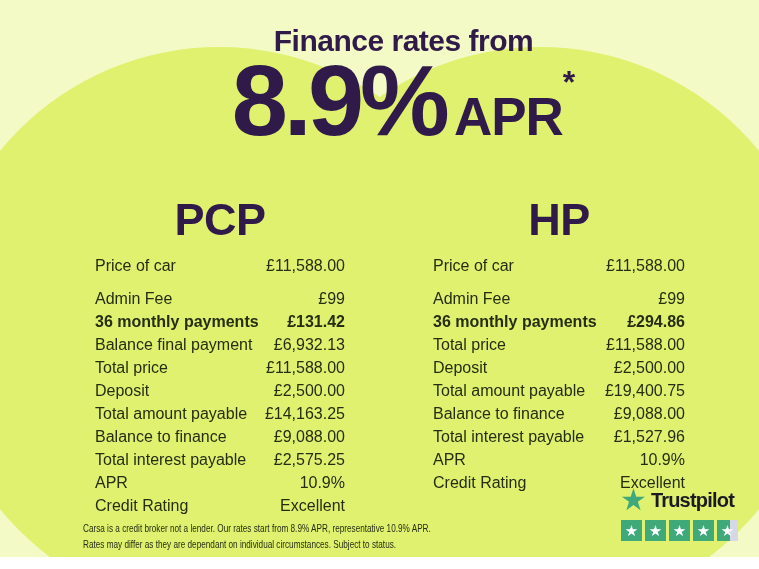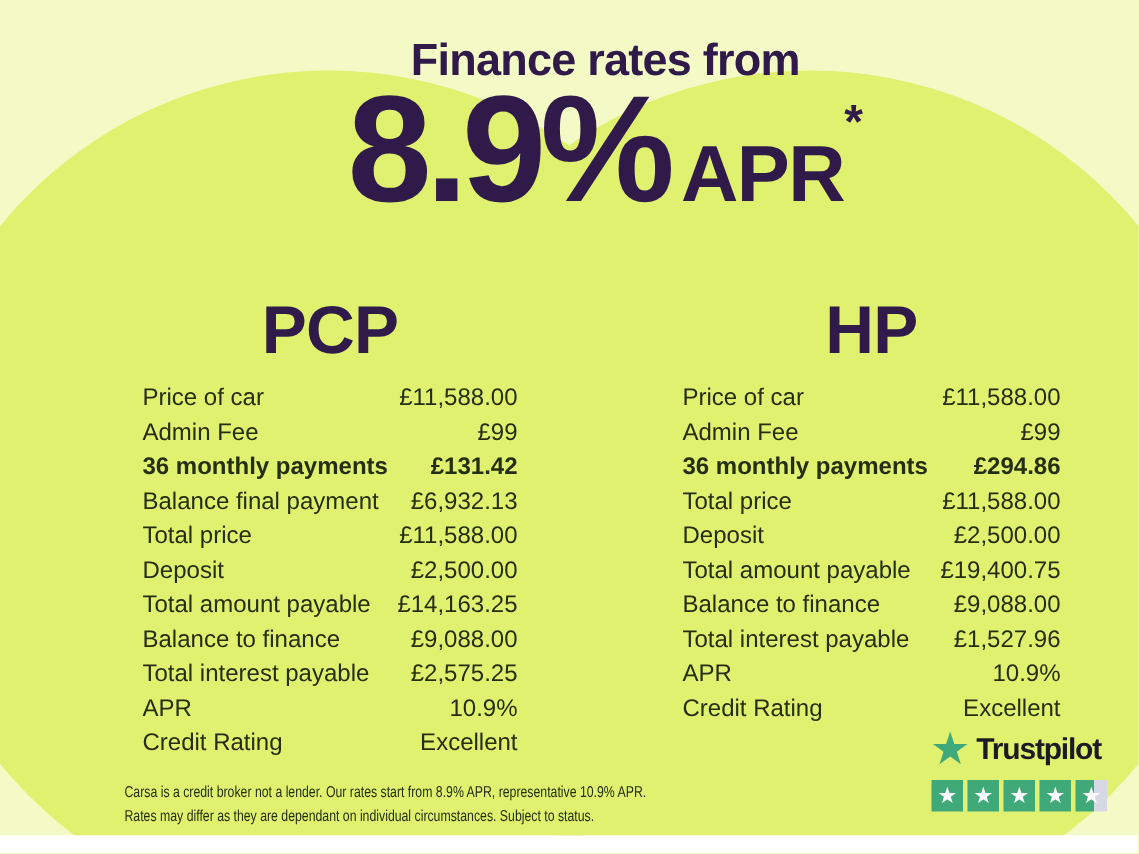--- a/index.html
+++ b/index.html
@@ -60,41 +60,41 @@
   }
   .hero .asterisk {
     font-size: 32px;
     font-weight: 800;
     display: inline-block;
     vertical-align: 42px;
   }
 
   .column { position: absolute; top: 194px; }
   .column.pcp { left: 95px;  width: 250px; }
-  .column.hp  { left: 455px; width: 252px; }
+  .column.hp  { left: 433px; width: 252px; }
 
   .column .col-title {
     text-align: center;
     font-size: 45px;
     font-weight: 800;
     color: var(--purple, #2f1a4a);
     margin: 0 0 11px 0;
     letter-spacing: -0.5px;
   }
 
   .rows { display: block; }
   .rows .row {
     display: flex;
     justify-content: space-between;
     align-items: baseline;
     font-size: 16px;
     line-height: 17px;
     margin-bottom: 6px;
   }
-  .rows .row:nth-of-type(1) { margin-bottom: 6px; }  
+  .rows .row:nth-of-type(1) { margin-bottom: 16px; }  
   .rows .row.bold { font-weight: bold; gap: 21px; }
 
   .disclaimer {
     position: absolute;
     left: 83px;
     top: 520px;
     font-size: 10.5px;
     line-height: 16px;
     transform: scaleX(0.78);
     transform-origin: left top;

